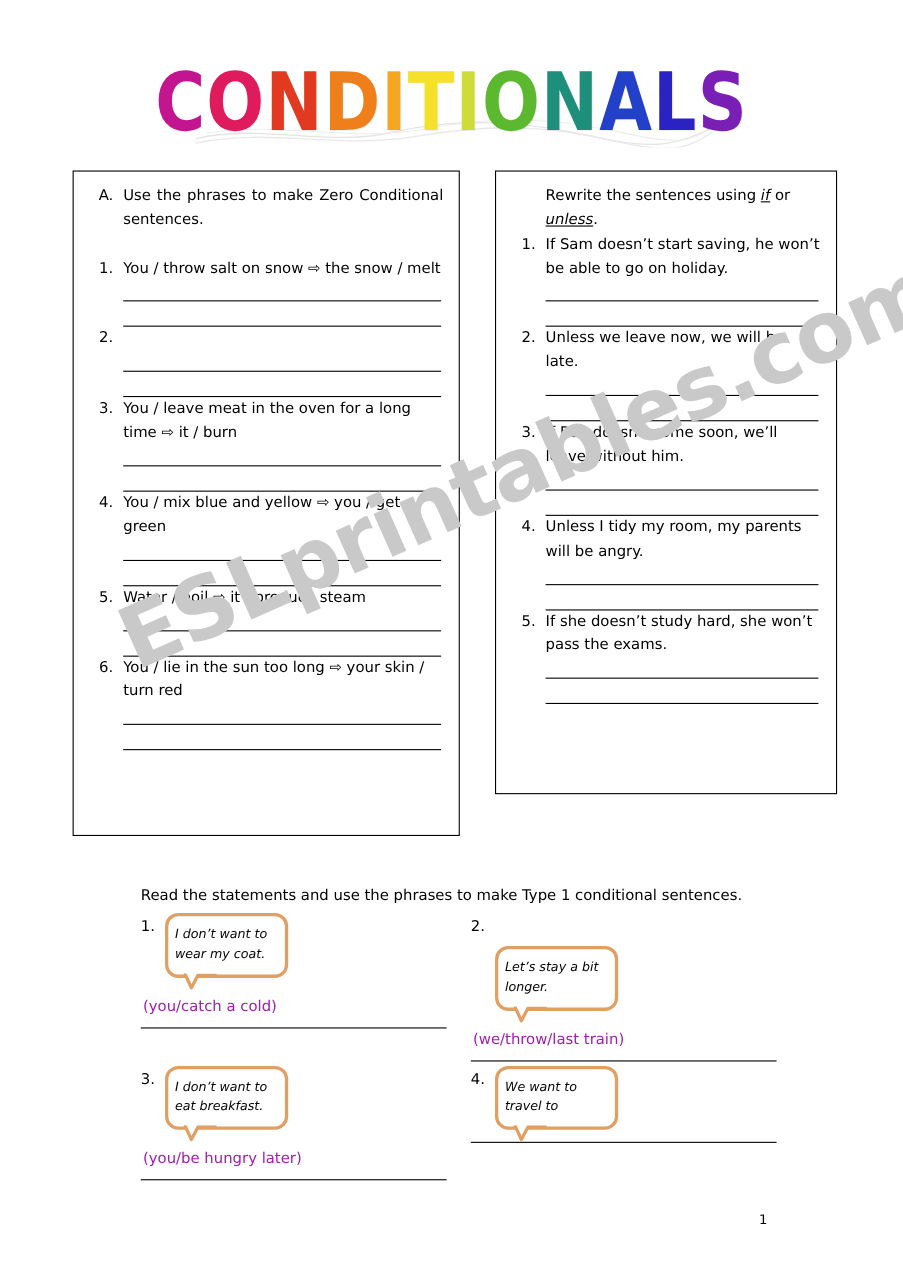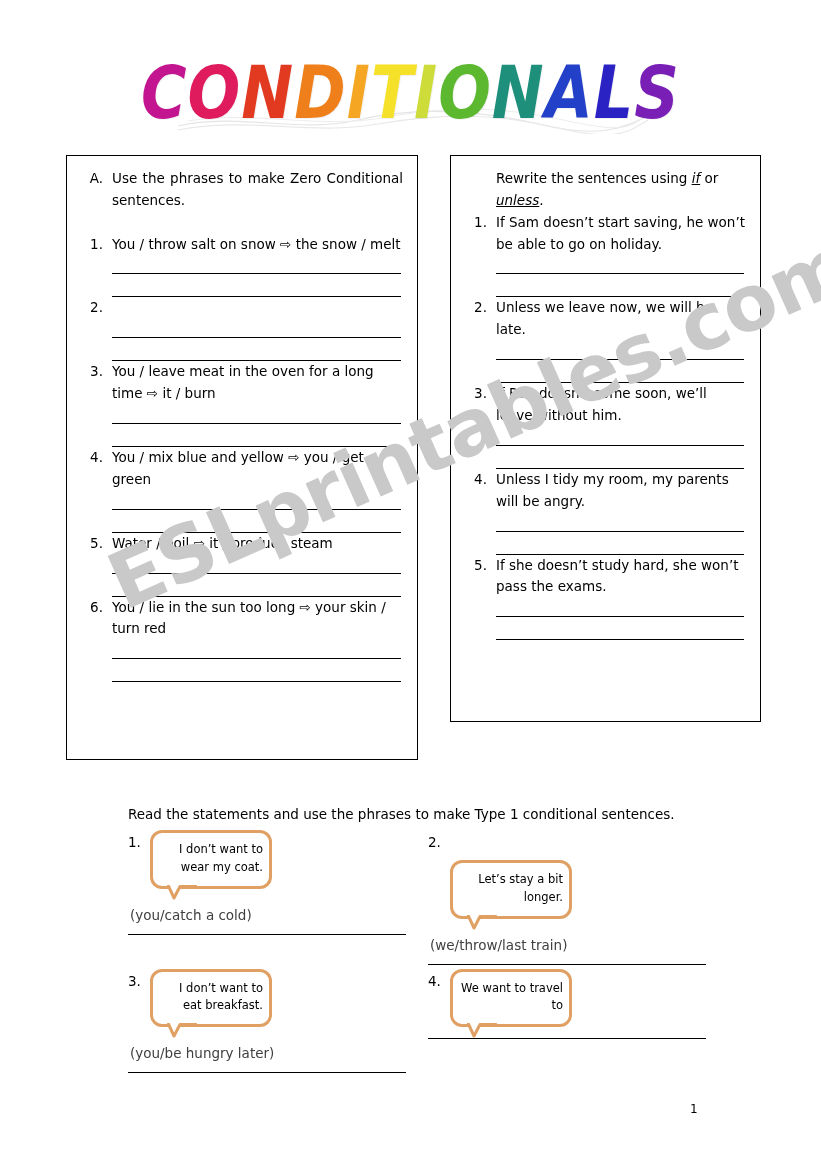--- a/index.html
+++ b/index.html
@@ -46,21 +46,20 @@
     z-index: 3;
   }
   #title {
     display: inline-block;
     font-family: "DejaVu Sans", sans-serif;
     font-size: 62px;
     font-weight: bold;
     letter-spacing: 1px;
     line-height: 1;
     white-space: nowrap;
-    font-style: italic;
   }
   #title .ch {
     display: inline-block;
     transform: scaleY(1.18) scaleX(1.0);
     text-shadow: 1px 1px 0 rgba(0,0,0,0.05);
   }
   #title-squiggle {
     position: absolute;
     left: 178px;
     top: 108px;
@@ -159,43 +158,44 @@
   }
   .bnum {
     font-family: "DejaVu Sans", sans-serif;
     font-size: 13.5px;
     width: 22px;
     flex: 0 0 auto;
     padding-top: 4px;
   }
   .bubble {
     position: relative;
-    width: 122px;
+    width: 112px;
     box-sizing: border-box;
     border: 3px solid #e0a063;
     border-radius: 12px;
     background: #fff;
     padding: 8px 6px 9px 6px;
-    text-align: right;
+    text-align: left;
     font-family: "DejaVu Sans", sans-serif;
     font-size: 11.5px;
     line-height: 1.55;
     color: #000;
+    font-style: italic;
   }
   .bubble .tail {
     position: absolute;
     left: 14px;
     bottom: -15px;
     width: 30px;
     height: 16px;
   }
   .bphrase {
     font-family: "DejaVu Sans", sans-serif;
     font-size: 13.5px;
-    color: #404040;
+    color: #a21caf;
     margin-top: 18px;
     margin-left: 2px;
   }
   .bline {
     height: 0;
     border-top: 1.2px solid #000;
     margin-top: 11px;
     margin-right: 22px;
   }
 

